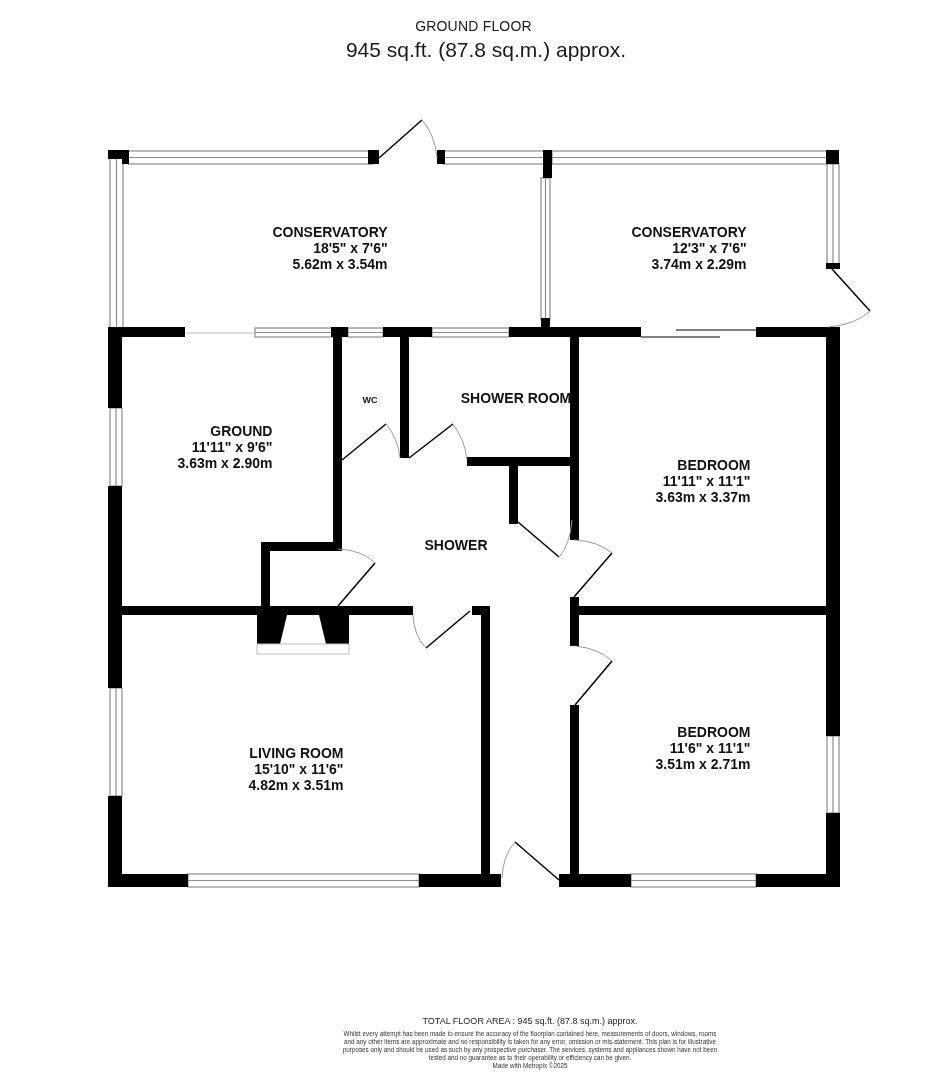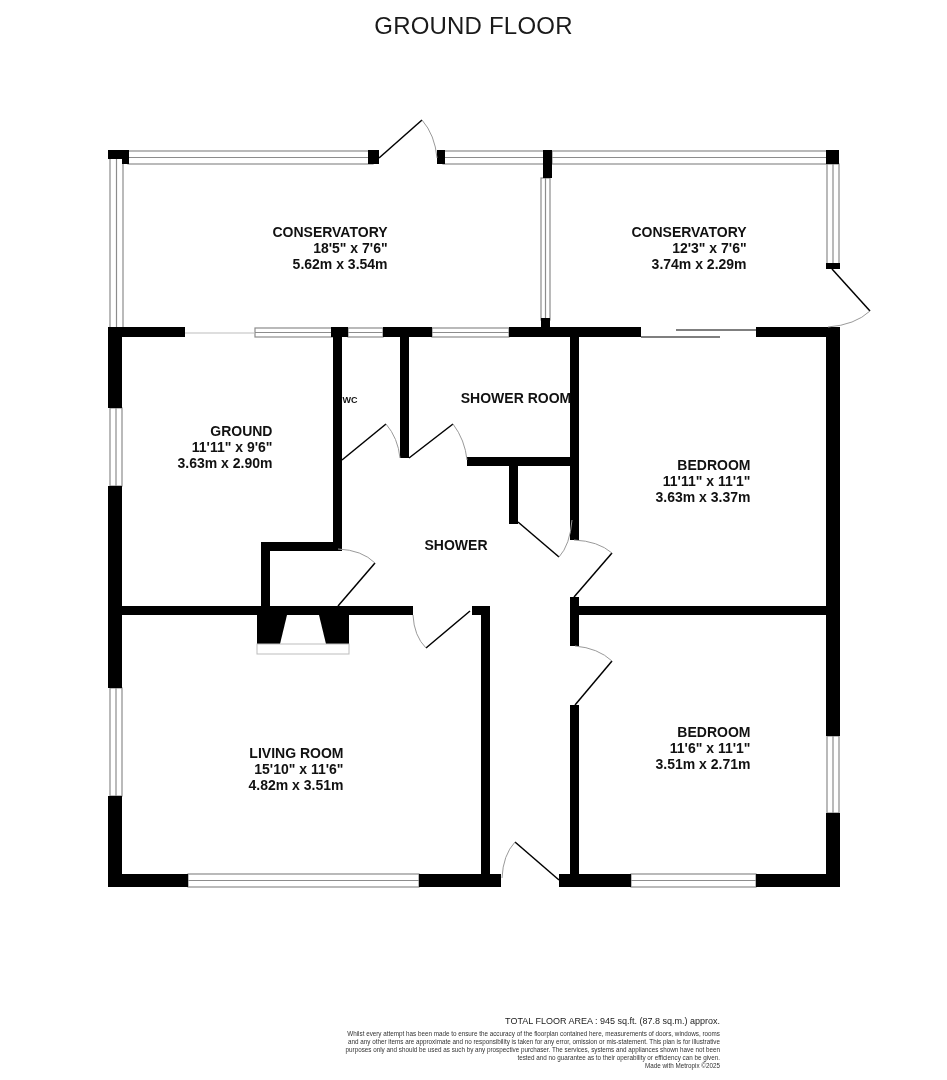--- a/index.html
+++ b/index.html
@@ -1,34 +1,35 @@
 <!DOCTYPE html>
 <html><head>
 <meta charset="utf-8">
 <style>
   html, body { margin: 0; padding: 0; background: #ffffff; }
   body { width: 947px; height: 1080px; position: relative; overflow: hidden; font-family: "Liberation Sans", sans-serif; color: #111; }
   .header { position: absolute; left: 0; top: 14px; width: 947px; text-align: center; }
-  .header .title { font-size: 24px; line-height: 24px; letter-spacing: 0.2px; color: #1a1a1a; }
+  .header .title { font-size: 14px; line-height: 24px; letter-spacing: 0.2px; color: #1a1a1a; }
   .header .subtitle { font-size: 21px; line-height: 24px; color: #1a1a1a; margin-left: 25px; }
   svg.plan { position: absolute; left: 0; top: 0; }
   .room-label { position: absolute; text-align: right; font-weight: bold; color: #111; white-space: nowrap; transform: translateX(-50%); }
   .room-label .name { font-size: 14px; line-height: 16px; display: block; }
   .room-label .dim { font-size: 14px; line-height: 16px; display: block; }
   .room-label.small .name { font-size: 9px; }
-  .footer { position: absolute; left: 340px; top: 1015px; width: 380px; text-align: right; }
+  .footer { position: absolute; left: 340px; top: 1015px; width: 380px; text-align: center; }
   .footer .total { font-size: 9px; line-height: 12px; color: #222; }
   .footer .disclaimer { font-size: 6.3px; line-height: 8px; color: #333; margin-top: 3px; }
   .footer .credit { font-size: 6.3px; line-height: 8px; color: #333; }
 </style>
 </head>
 <body>
 
 <div class="header">
   <div class="title">GROUND FLOOR</div>
+  <div class="subtitle">945 sq.ft. (87.8 sq.m.) approx.</div>
 </div>
 
 <svg class="plan" width="947" height="1080" viewBox="0 0 947 1080" xmlns="http://www.w3.org/2000/svg">
 
   <g fill="#ffffff" stroke="#8c8c8c" stroke-width="1.2">
 
     <g>
       <rect x="128" y="151" width="245" height="13"></rect>
       <line x1="128" y1="157.5" x2="373" y2="157.5"></line>
     </g>
@@ -224,21 +225,21 @@
   <span class="dim">12'3"  x 7'6"</span>
   <span class="dim">3.74m  x 2.29m</span>
 </div>
 
 <div class="room-label" style="left:225px; top:423px;">
   <span class="name">GROUND</span>
   <span class="dim">11'11"  x 9'6"</span>
   <span class="dim">3.63m  x 2.90m</span>
 </div>
 
-<div class="room-label small" style="left:350px; top:392px;">
+<div class="room-label small" style="left:370px; top:392px;">
   <span class="name">WC</span>
 </div>
 
 <div class="room-label" style="left:516px; top:390px;">
   <span class="name">SHOWER ROOM</span>
 </div>
 
 <div class="room-label" style="left:703px; top:457px;">
   <span class="name">BEDROOM</span>
   <span class="dim">11'11"  x 11'1"</span>

